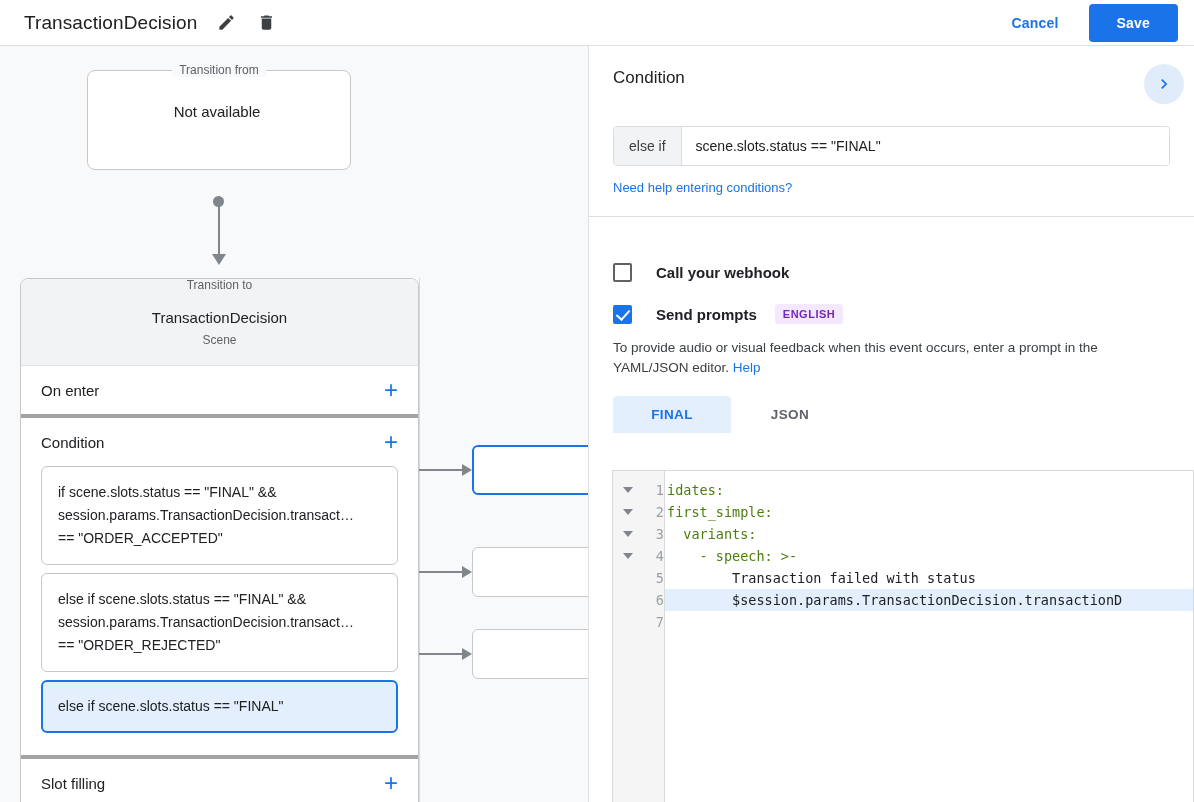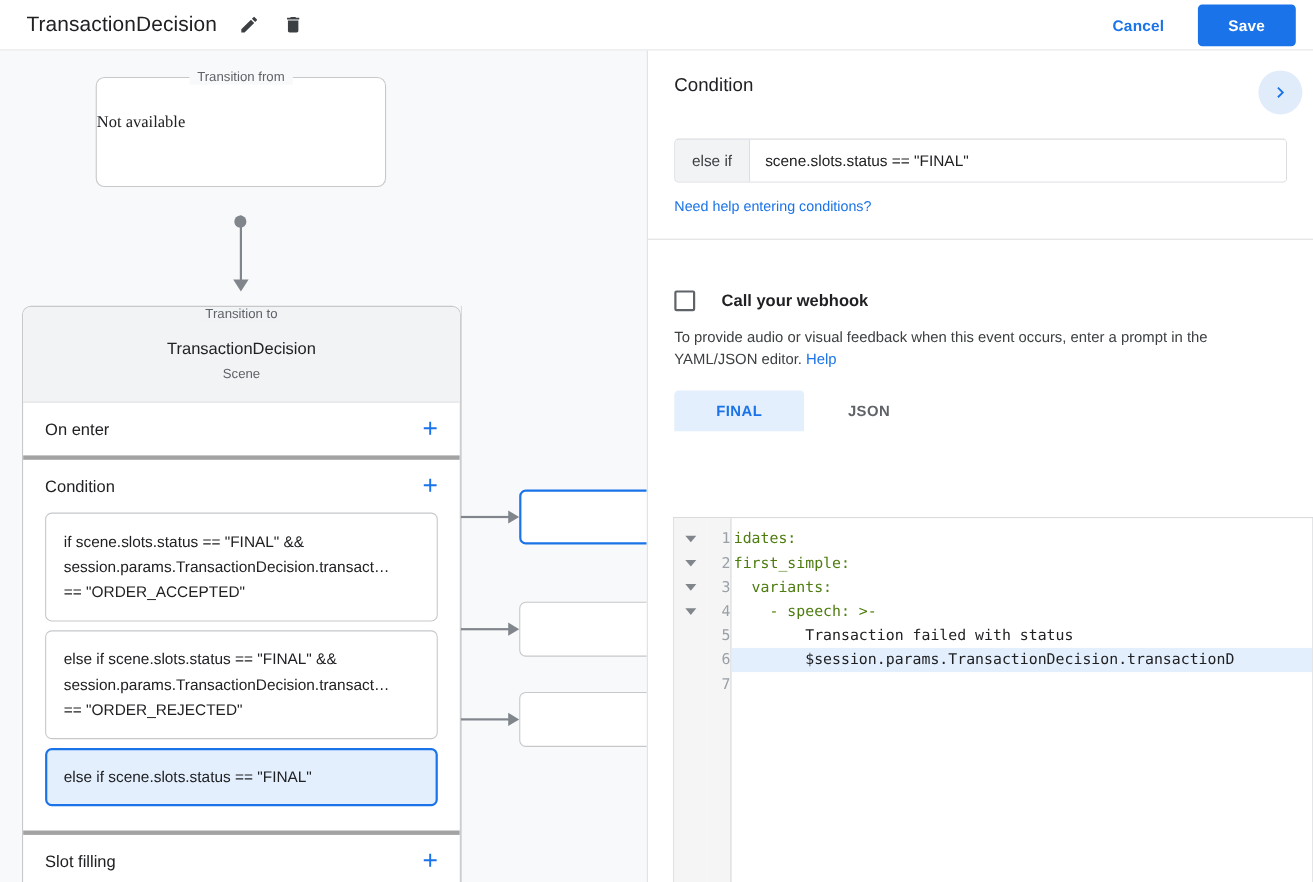--- a/index.html
+++ b/index.html
@@ -83,21 +83,22 @@
     color: #5f6368;
     white-space: nowrap;
   }
 
   #transition-from {
     left: 87px; top: 24px; width: 264px; height: 100px;
   }
   #transition-from .fieldlegend { left: 50%; transform: translateX(-50%); }
   #tf-text {
     position: absolute; left: 0; right: 4px; top: 32px;
-    font-size: 15px; color: #202124; font-family: Liberation Serif, serif;
+    text-align: center;
+    font-size: 15px; color: #202124;
   }
 
   
   #conn-line {
     position: absolute; left: 218px; top: 150px;
     width: 2px; height: 62px;
     background: #80868b;
   }
   #conn-dot {
     position: absolute; left: 213px; top: 150px;
@@ -519,20 +520,25 @@
     <span id="cond-help-link">Need help entering conditions?</span>
   </div>
 
   <div id="met-section">
 
     <div class="check-row">
       <div class="cbox"></div>
       <span class="check-label">Call your webhook</span>
     </div>
 
+    <div class="check-row">
+      <div class="cbox checked"></div>
+      <span class="check-label">Send prompts</span>
+      <span id="lang-badge">ENGLISH</span>
+    </div>
 
     <div id="prompt-desc">
       <span>To provide audio or visual feedback when this event occurs, enter a prompt in the YAML/JSON editor. </span><a>Help</a>
     </div>
 
     <div id="editor-tabs">
       <div class="etab active">FINAL</div>
       <div class="etab">JSON</div>
     </div>
   </div>

